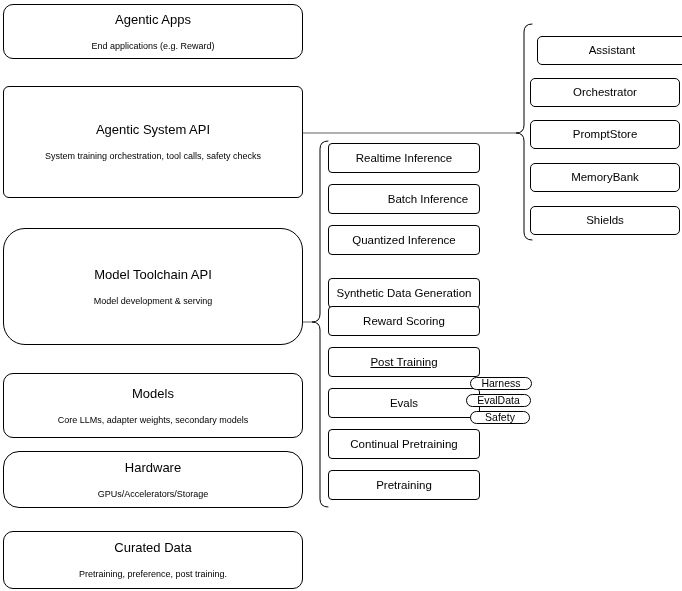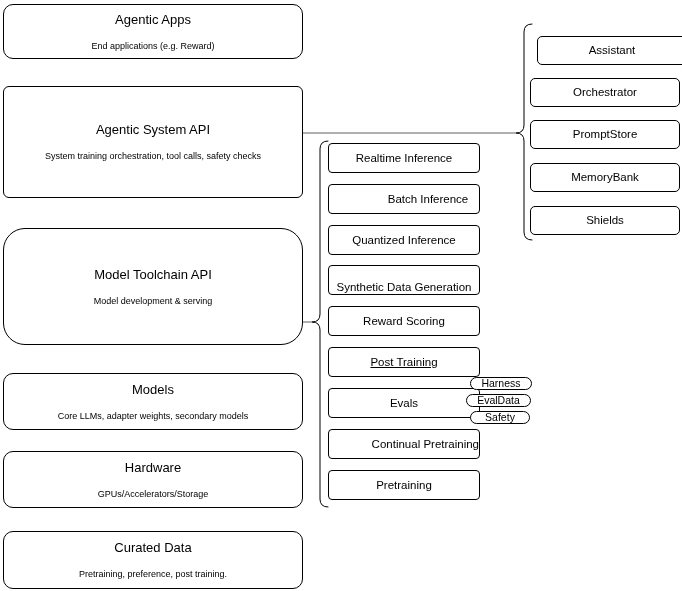--- a/index.html
+++ b/index.html
@@ -62,57 +62,57 @@
   <div class="node stack-node" style="top:86px;height:112px;border-radius:6px;">
     <div class="title">Agentic System API</div>
     <div class="subtitle">System training orchestration, tool calls, safety checks</div>
   </div>
 
   <div class="node stack-node" style="top:228px;height:117px;border-radius:22px;">
     <div class="title">Model Toolchain API</div>
     <div class="subtitle">Model development &amp; serving</div>
   </div>
 
-  <div class="node stack-node" style="top:373px;height:57px;border-radius:10px;">
+  <div class="node stack-node" style="top:373px;height:65px;border-radius:10px;">
     <div class="title">Models</div>
     <div class="subtitle">Core LLMs, adapter weights, secondary models</div>
   </div>
 
-  <div class="node stack-node" style="top:451px;height:57px;border-radius:10px;">
+  <div class="node stack-node" style="top:451px;height:57px;border-radius:16px;">
     <div class="title">Hardware</div>
     <div class="subtitle">GPUs/Accelerators/Storage</div>
   </div>
 
   <div class="node stack-node" style="top:531px;height:58px;border-radius:10px;">
     <div class="title">Curated Data</div>
     <div class="subtitle">Pretraining, preference, post training.</div>
   </div>
 
   <div class="node mid-node" style="top:143px;">
     <span>Realtime Inference</span>
   </div>
   <div class="node mid-node" style="top:184px;padding-left:48px;">
     <span>Batch Inference</span>
   </div>
   <div class="node mid-node" style="top:225px;">
     <span>Quantized Inference</span>
   </div>
-  <div class="node mid-node" style="top:265px;justify-content:flex-end;">
+  <div class="node mid-node" style="top:278px;">
     <span>Synthetic Data Generation</span>
   </div>
   <div class="node mid-node" style="top:306px;">
     <span>Reward Scoring</span>
   </div>
   <div class="node mid-node" style="top:347px;text-decoration:underline;">
     <span>Post Training</span>
   </div>
   <div class="node mid-node" style="top:388px;">
     <span>Evals</span>
   </div>
-  <div class="node mid-node" style="top:429px;align-items:flex-end;">
+  <div class="node mid-node" style="top:429px;">
     <span>Continual Pretraining</span>
   </div>
   <div class="node mid-node" style="top:470px;">
     <span>Pretraining</span>
   </div>
 
   <div class="pill" style="left:470px;top:377px;width:62px;">
     <span>Harness</span>
   </div>
   <div class="pill" style="left:466px;top:394px;width:65px;">

